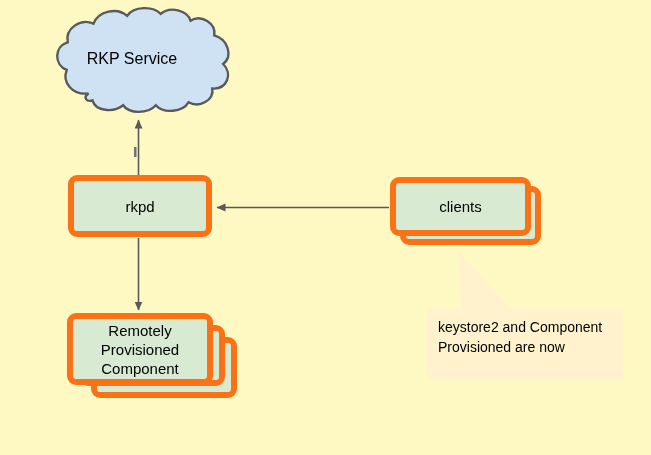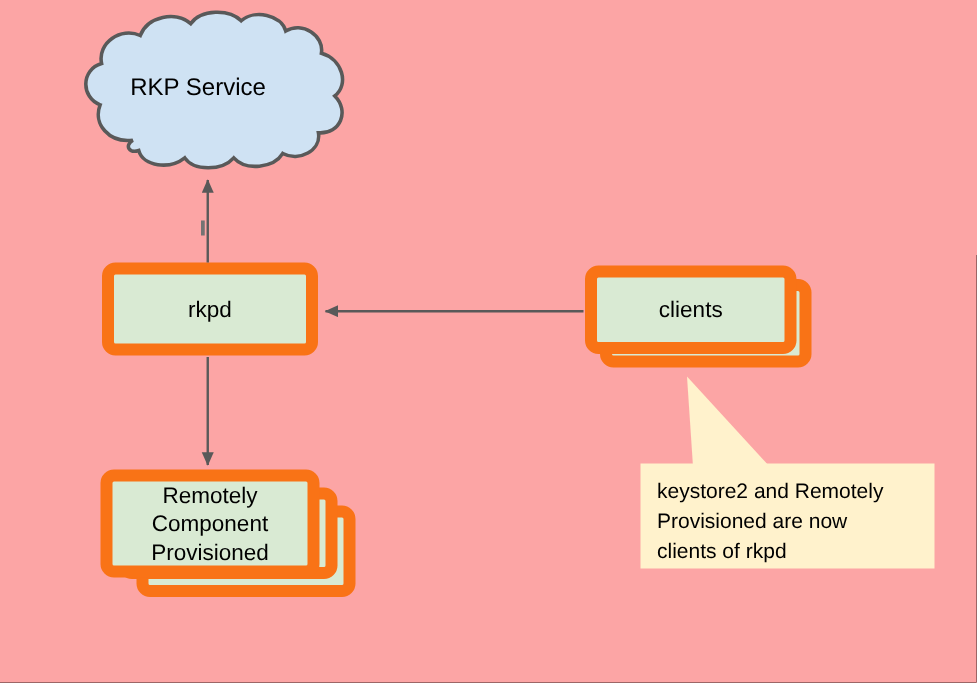--- a/index.html
+++ b/index.html
@@ -3,38 +3,38 @@
 <meta charset="utf-8">
 <style>
   html,body{margin:0;padding:0;}
   body{
     width:651px;height:455px;
     background:#000;
     font-family:"Liberation Sans", sans-serif;
     color:#000;
     overflow:hidden;
   }
-  .canvas{position:relative;width:651px;height:455px;background:#fca5a5;}
+  .canvas{position:relative;width:651px;height:455px;background:#fef9c3;}
 
   
   .connectors{position:absolute;left:0;top:0;width:651px;height:455px;pointer-events:none;}
 
   
   .cloud-wrap{position:absolute;left:42px;top:5px;width:198px;height:114px;}
   .cloud-wrap svg{position:absolute;left:0;top:0;}
   .cloud-label{
     position:absolute;left:0;top:44px;width:180px;
     text-align:center;font-size:16px;line-height:20px;color:#000;
   }
 
   
   .gnode{
     position:absolute;
     background:#d9ead3;
-    border:8px solid #f97316;
+    border:6px solid #f97316;
     border-radius:9px;
     box-sizing:border-box;
     display:flex;align-items:center;justify-content:center;
     font-size:15px;color:#000;
   }
   .rkpd-box{left:68px;top:175px;width:144px;height:62px;}
 
   
   .clients-back{left:400px;top:186px;width:141px;height:59px;}
   .clients-front{left:390px;top:177px;width:141px;height:59px;align-items:center;}
@@ -78,31 +78,30 @@
   <div class="gnode clients-back"></div>
   <div class="gnode clients-front">
     <span>clients</span>
   </div>
 
   <svg class="callout-tail">
     <polygon points="458,251 462,311 513,311" fill="#fff2cc"></polygon>
   </svg>
 
   <div class="callout-box">
-    <div class="ln">keystore2 and Remotely</div>
+    <div class="ln">keystore2 and Component</div>
     <div class="ln">Provisioned are now</div>
-    <div class="ln">clients of rkpd</div>
   </div>
 
   <div class="gnode rpc-back2"></div>
   <div class="gnode rpc-back1"></div>
   <div class="gnode rpc-front">
     <div class="ln">Remotely</div>
+    <div class="ln">Provisioned</div>
     <div class="ln">Component</div>
-    <div class="ln">Provisioned</div>
   </div>
 
   <svg class="connectors">
     <defs>
       <marker id="ah" markerWidth="10" markerHeight="10" refX="8.5" refY="4" orient="auto" markerUnits="userSpaceOnUse">
         <path d="M0,0 L9,4 L0,8 Z" fill="#595959"></path>
       </marker>
     </defs>
     <line x1="138.5" y1="175" x2="138.5" y2="120" stroke="#595959" stroke-width="1.6" marker-end="url(#ah)"></line>
     <rect x="134" y="147" width="2.5" height="10" fill="#737373"></rect>

